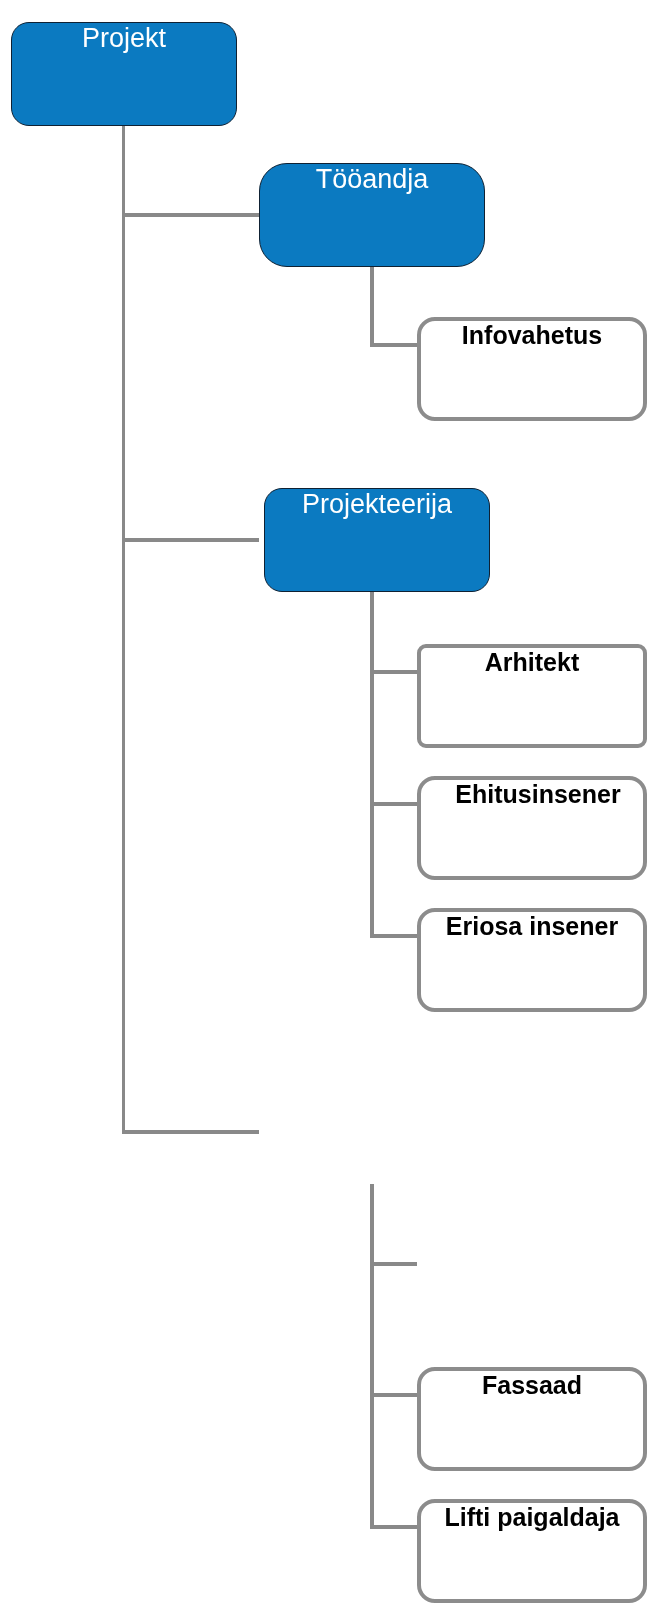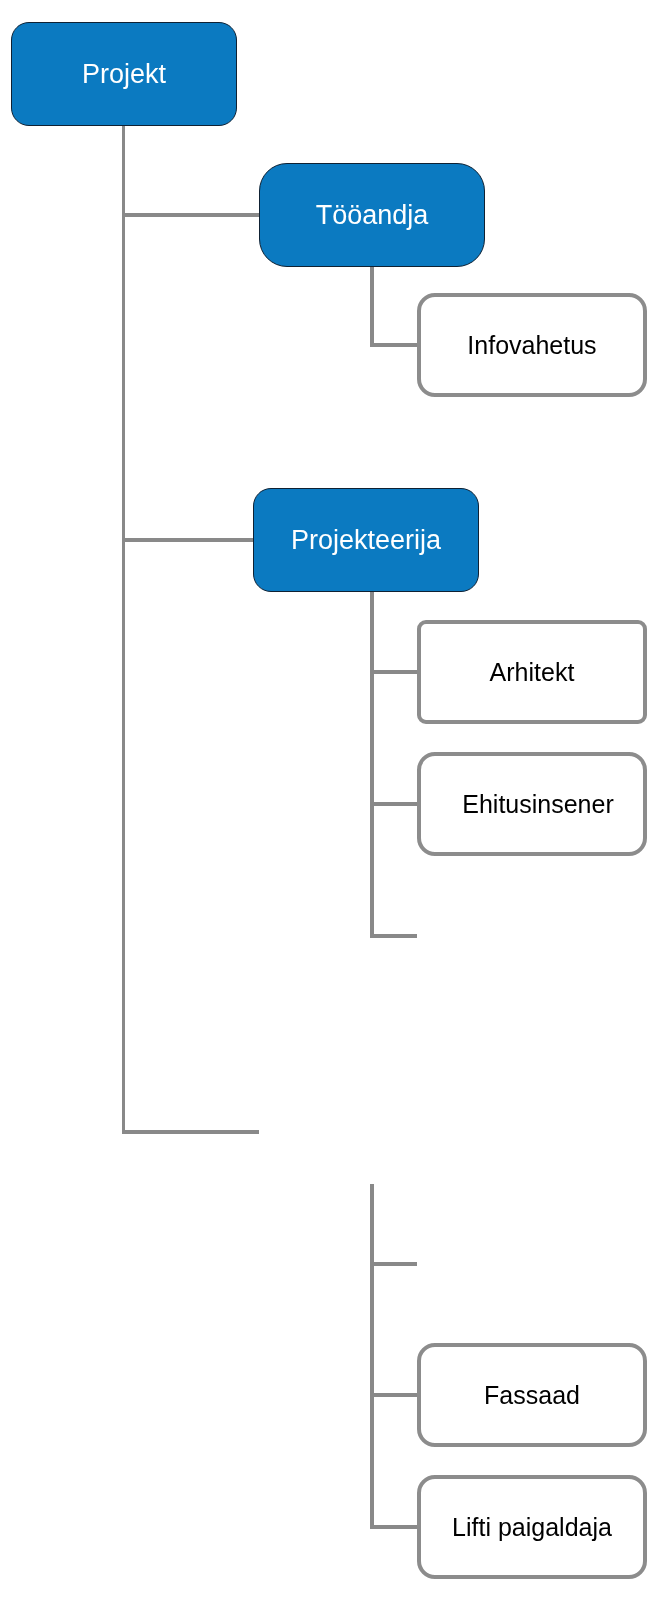--- a/index.html
+++ b/index.html
@@ -13,55 +13,56 @@
     width: 667px;
     height: 1607px;
     background: var(--bg, #ffffff);
     overflow: hidden;
   }
   .node {
     position: absolute;
     box-sizing: border-box;
     border-radius: 18px;
     display: flex;
-    align-items: center;
+    align-items: flex-start;
     justify-content: center;
     text-align: center;
     white-space: nowrap;
   }
   .node-blue {
     width: 226px;
     height: 104px;
     background: var(--blue-fill, #0b7ac1);
     border: 1.5px solid var(--blue-border, #0f2133);
     color: var(--text-on-blue, #ffffff);
     font-size: 27px;
     font-weight: 400;
   }
   .node-white {
     width: 230px;
     height: 104px;
     background: var(--white-fill, #ffffff);
     border: 4.5px solid var(--gray-border, #8c8c8c);
     color: var(--text-on-white, #000000);
     font-size: 25px;
-    font-weight: 400;
+    font-weight: 700;
+    margin-top: 24px;
   }
   .connector {
     position: absolute;
     background: var(--connector, #898989);
   }
   .v { width: 3.5px; }
   .h { height: 3.5px; }
 
   
   #n-projekt       { left: 11px;  top: 22px;   }
   #n-tooandja      { left: 259px; top: 163px; border-radius: 28px;  }
   #n-infovahetus   { left: 417px; top: 293px;  }
-  #n-projekteerija { left: 253px; top: 488px;  }
+  #n-projekteerija { left: 264px; top: 488px;  }
   #n-arhitekt      { left: 417px; top: 620px; border-radius: 9px;  }
   #n-ehitusinsener { left: 417px; top: 752px; padding-left: 12px;  }
   #n-eriosa        { left: 417px; top: 884px;  }
   #n-ehitaja       { left: 259px; top: 1080px; }
   #n-peatoovotja   { left: 417px; top: 1212px; }
   #n-fassaad       { left: 417px; top: 1343px; }
   #n-lifti         { left: 417px; top: 1475px; }
 
   
   #c-trunk-root { left: 121.5px; top: 126px;     height: 1008px; }
@@ -121,20 +122,23 @@
 
   <div class="node node-blue" id="n-projekteerija">
     <span>Projekteerija</span>
   </div>
   <div class="node node-white" id="n-arhitekt">
     <span>Arhitekt</span>
   </div>
   <div class="node node-white" id="n-ehitusinsener">
     <span>Ehitusinsener</span>
   </div>
+  <div class="node node-white" id="n-eriosa">
+    <span>Eriosa insener</span>
+  </div>
 
   <div class="node node-white" id="n-lifti">
     <span>Lifti paigaldaja</span>
   </div>
   <div class="node node-white" id="n-fassaad">
     <span>Fassaad</span>
   </div>
 
 </div>
 

